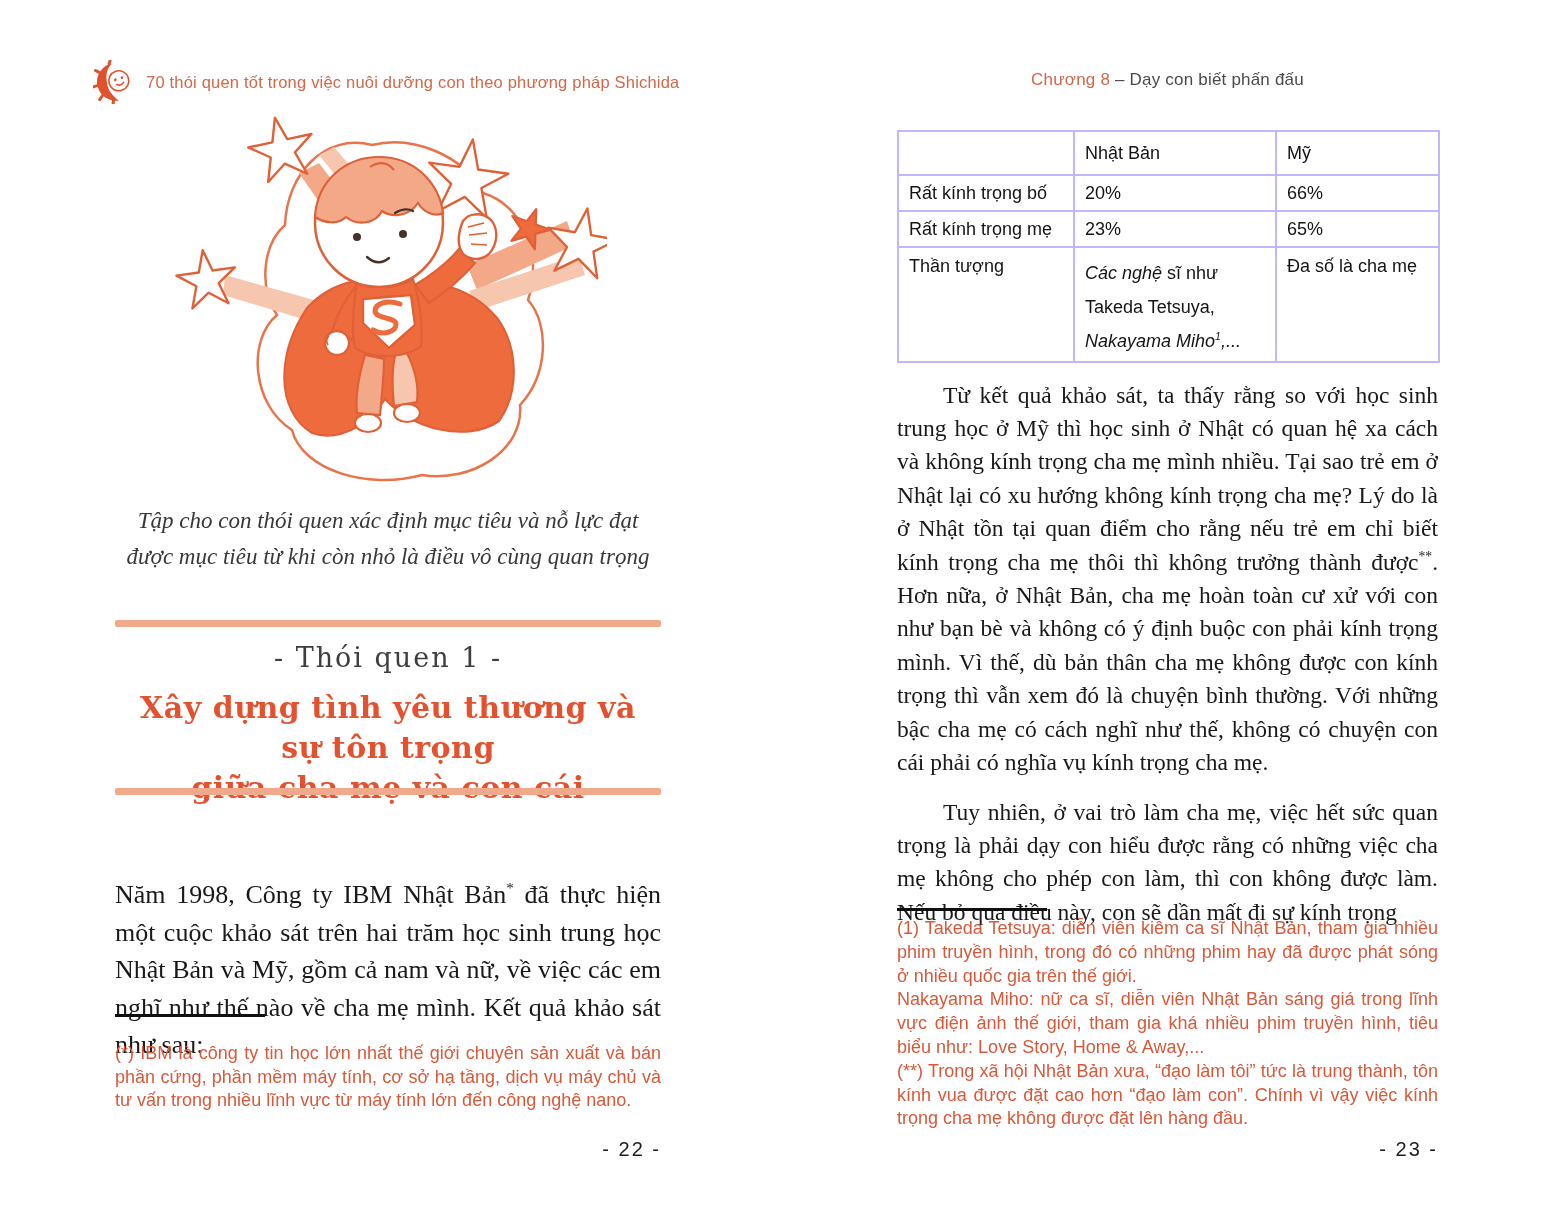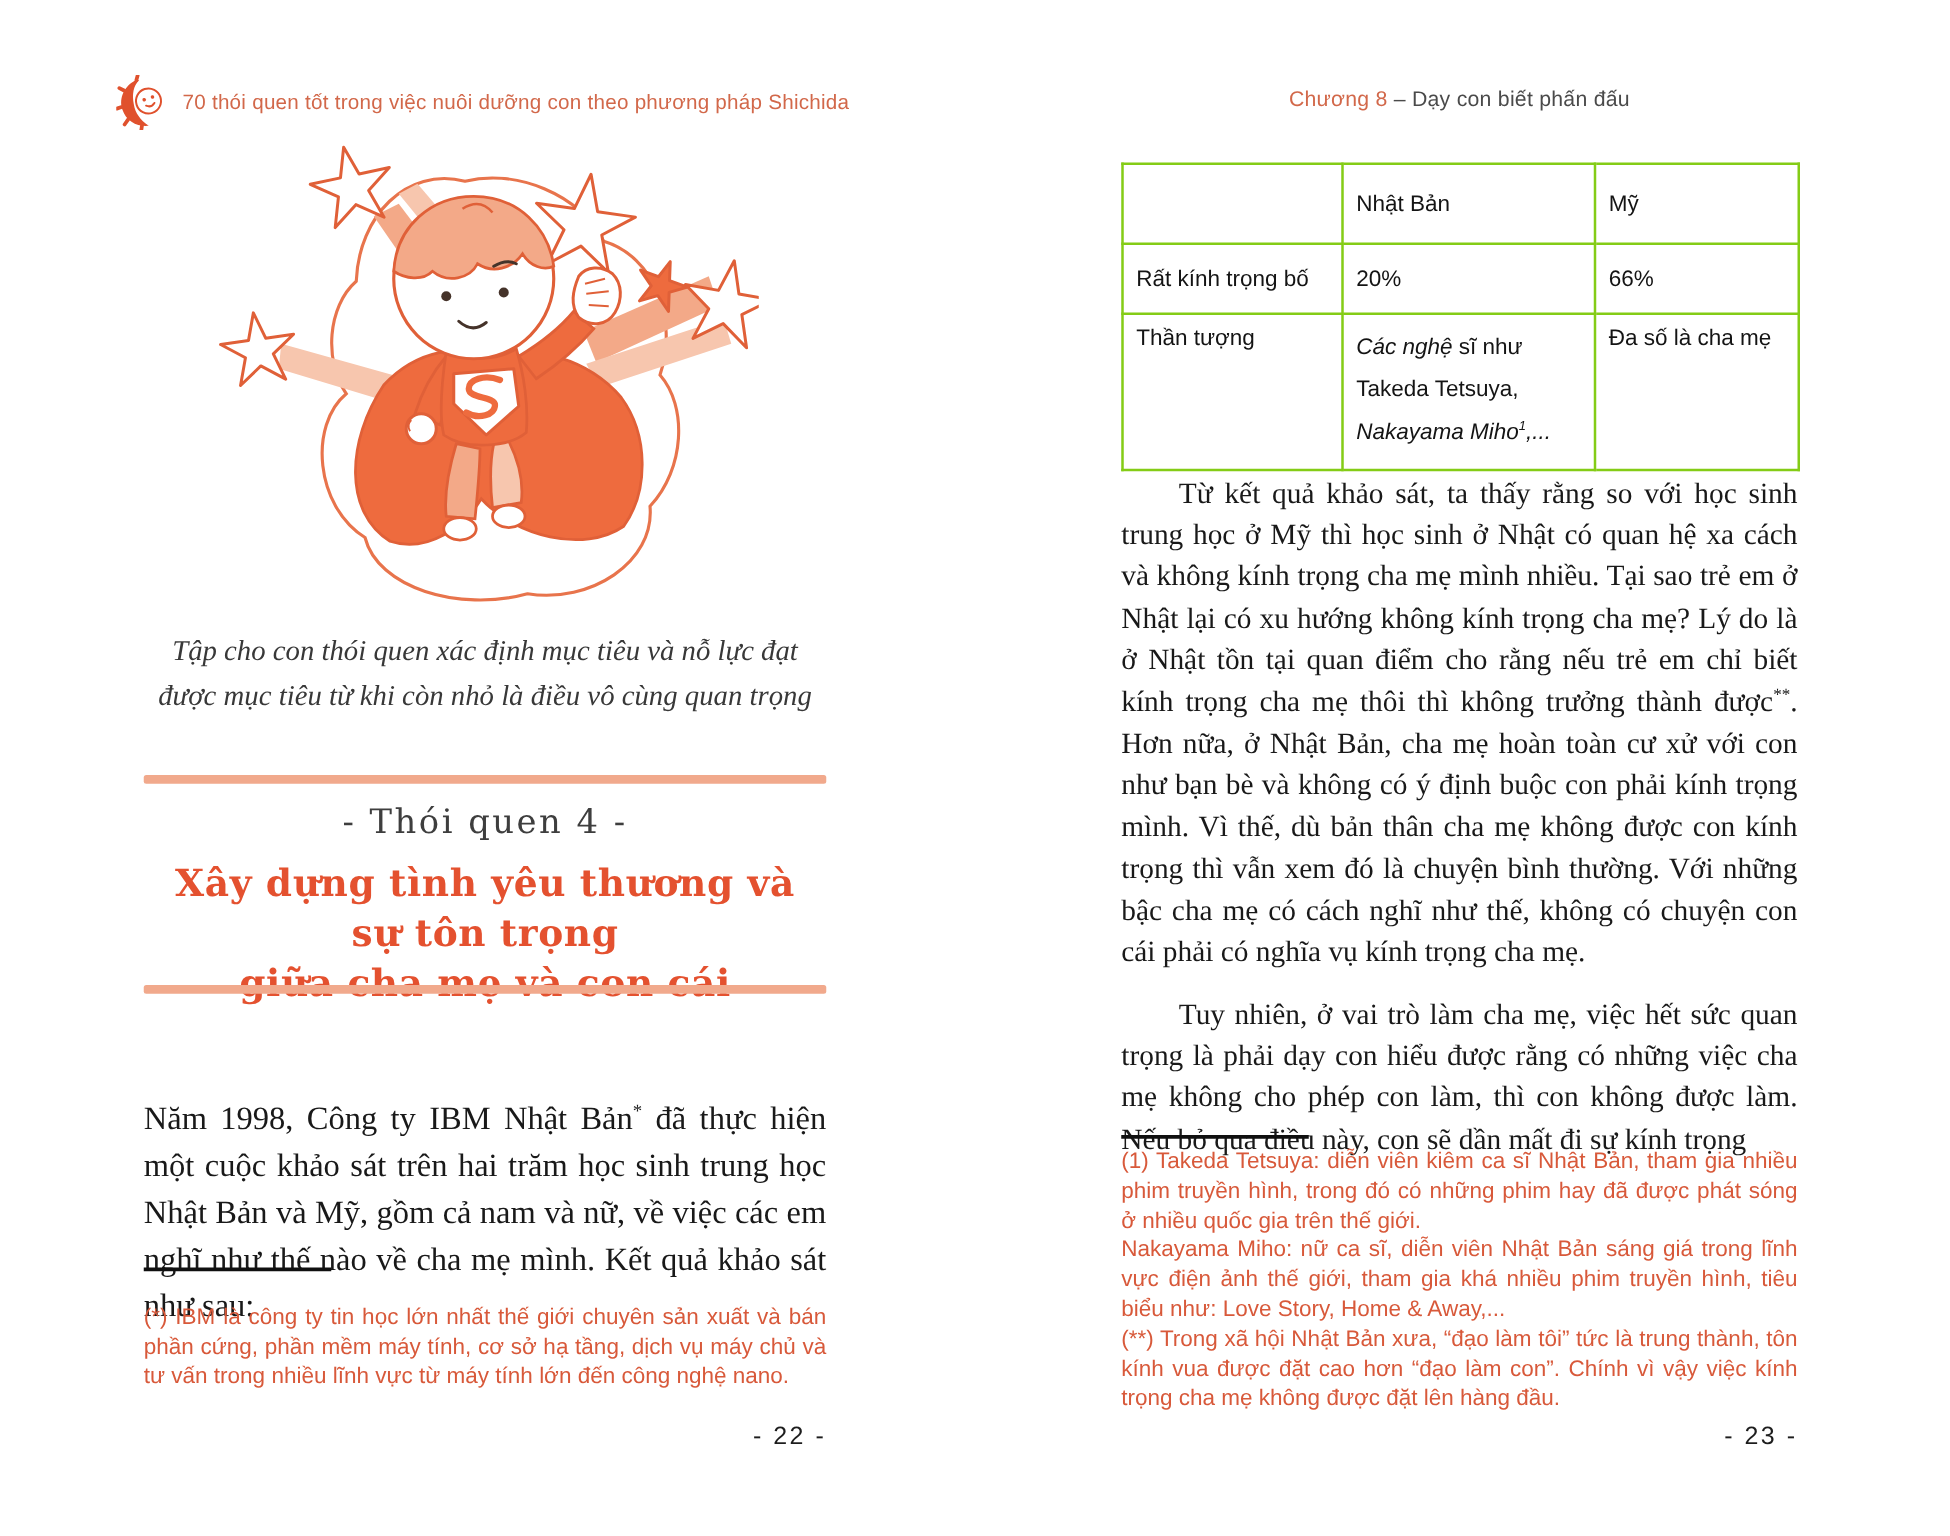--- a/index.html
+++ b/index.html
@@ -44,21 +44,21 @@
     font-family:"Liberation Sans",sans-serif;font-size:20px;color:#1d1d1d;letter-spacing:2px;}
 
   
   .rp-header{position:absolute;top:70px;left:0;width:100%;text-align:center;
     font-family:"Liberation Sans",sans-serif;font-size:17px;letter-spacing:.2px;}
   .rp-header .chap{color:#d2684a;}
   .rp-header .rest{color:#4a4a4a;}
 
   table.survey{position:absolute;top:130px;left:0;width:541px;border-collapse:collapse;
     font-family:"Liberation Sans",sans-serif;font-size:18px;color:#141414;table-layout:fixed;}
-  table.survey td{border:2px solid #84cc16;padding:13px 10px;vertical-align:top;}
+  table.survey td{border:2px solid #c4b5fd;padding:3px 10px;vertical-align:top;}
   table.survey .hrow td{height:36px;vertical-align:middle;}
   table.survey .r1 td,table.survey .r2 td{height:28px;vertical-align:middle;}
   table.survey .r3 td{height:96px;padding-top:8px;}
   table.survey .r3 .idol-cell{line-height:34px;}
   .it{font-style:italic;}
 
   .rp-p{position:absolute;left:0;width:100%;font-size:23.5px;line-height:33.4px;
     text-align:justify;text-indent:46px;}
   .rp-p1{top:355px;}
   .rp-p2{top:772px;}
@@ -128,21 +128,21 @@
     <path d="M203,64 q14,-9 24,3" stroke="#e06038" stroke-width="2" fill="none"></path>
     <circle cx="190" cy="134" r="4" fill="#45332a"></circle>
     <circle cx="236" cy="131" r="4" fill="#45332a"></circle>
     <path d="M228,110 q10,-6 18,-2" stroke="#45332a" stroke-width="2.4" fill="none" stroke-linecap="round"></path>
     <path d="M200,154 q11,10 22,1" stroke="#45332a" stroke-width="2.4" fill="none" stroke-linecap="round"></path>
   </svg>
 
   <div class="caption">Tập cho con thói quen xác định mục tiêu và nỗ lực đạt được mục tiêu từ khi còn nhỏ là điều vô cùng quan trọng</div>
 
   <div class="bar bar-top"></div>
-  <div class="habit-label">- Thói quen 4 -</div>
+  <div class="habit-label">- Thói quen 1 -</div>
   <div class="habit-title">
     <span>Xây dựng tình yêu thương và sự tôn trọng</span><br>
     <span>giữa cha mẹ và con cái</span>
   </div>
   <div class="bar bar-bottom"></div>
 
   <p class="lp-body"><span>Năm 1998, Công ty IBM Nhật Bản</span><sup>*</sup><span> đã thực hiện một cuộc khảo sát trên hai trăm học sinh trung học Nhật Bản và Mỹ, gồm cả nam và nữ, về việc các em nghĩ như thế nào về cha mẹ mình.  Kết quả khảo sát như sau:</span></p>
 
   <div class="foot-rule lp-foot-rule"></div>
   <p class="footnote lp-footnote">(*) IBM là công ty tin học lớn nhất thế giới chuyên sản xuất và bán phần cứng, phần mềm máy tính, cơ sở hạ tầng, dịch vụ máy chủ và tư vấn trong nhiều lĩnh vực từ máy tính lớn đến công nghệ nano.</p>
@@ -164,20 +164,25 @@
         <tr class="hrow">
       <td></td>
       <td>Nhật Bản</td>
       <td>Mỹ</td>
     </tr>
     <tr class="r1">
       <td>Rất kính trọng bố</td>
       <td>20%</td>
       <td>66%</td>
     </tr>
+    <tr class="r2">
+      <td>Rất kính trọng mẹ</td>
+      <td>23%</td>
+      <td>65%</td>
+    </tr>
     <tr class="r3">
       <td>Thần tượng</td>
       <td class="idol-cell"><span class="it">Các nghệ</span><span> sĩ như Takeda Tetsuya, </span><span class="it">Nakayama Miho</span><sup class="it">1</sup><span class="it">,...</span></td>
       <td>Đa số là cha mẹ</td>
     </tr>
   </tbody>
     </table>
 
   <p class="rp-p rp-p1"><span>Từ kết quả khảo sát, ta thấy rằng so với học sinh trung học ở Mỹ thì học sinh ở Nhật có quan hệ xa cách và không kính trọng cha mẹ mình nhiều. Tại sao trẻ em ở Nhật lại có xu hướng không kính trọng cha mẹ? Lý do là ở Nhật tồn tại quan điểm cho rằng nếu trẻ em chỉ biết kính trọng cha mẹ thôi thì không trưởng thành được</span><sup>**</sup><span>. Hơn nữa, ở Nhật Bản, cha mẹ hoàn toàn cư xử với con như bạn bè và không có ý định buộc con phải kính trọng mình. Vì thế, dù bản thân cha mẹ không được con kính trọng thì vẫn xem đó là chuyện bình thường. Với những bậc cha mẹ có cách nghĩ như thế, không có chuyện con cái phải có nghĩa vụ kính trọng cha mẹ.</span></p>
 

